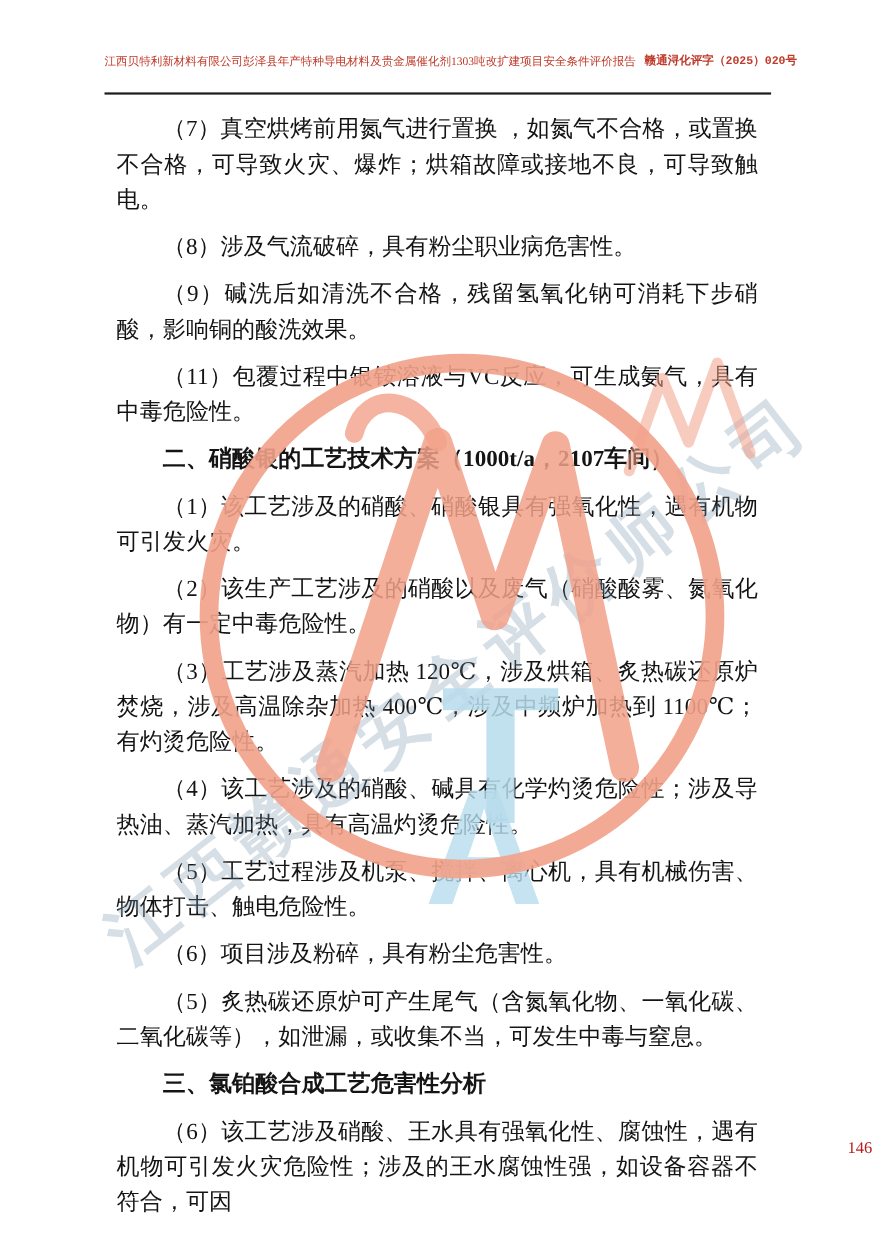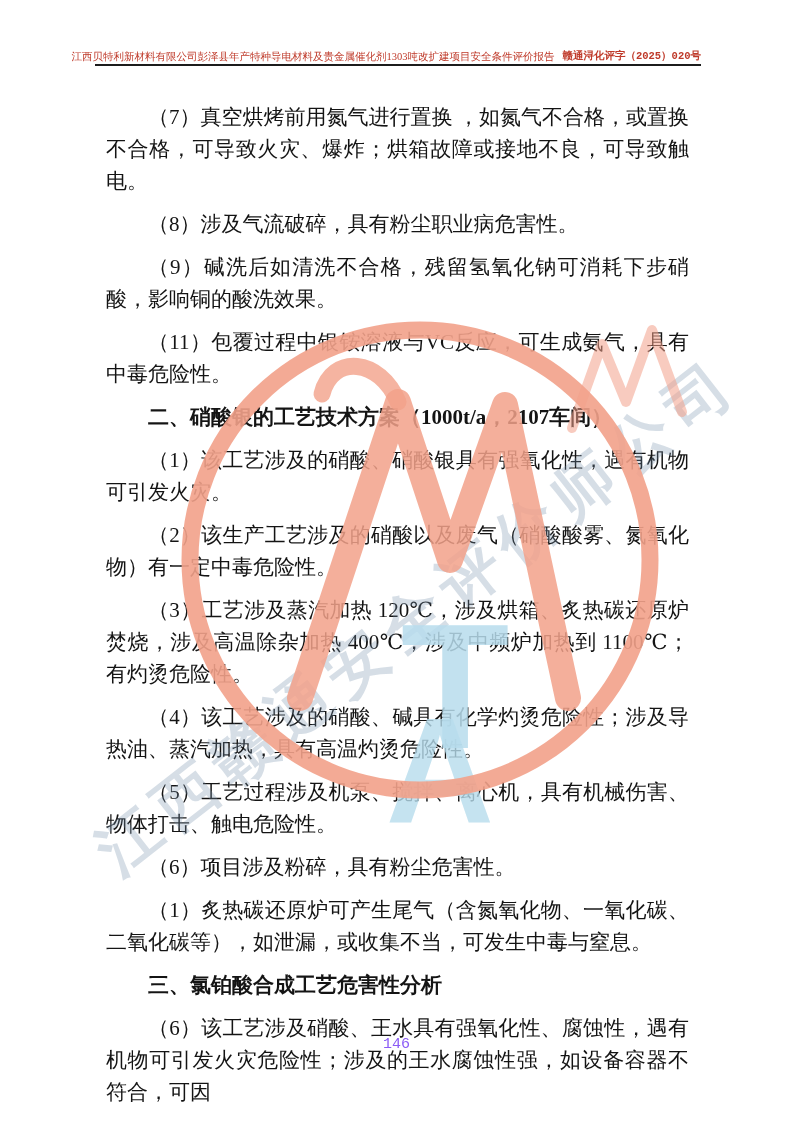--- a/index.html
+++ b/index.html
@@ -6,47 +6,46 @@
   .page{
     position:relative;
     width:793px;height:1122px;
     background:#ffffff;
     overflow:hidden;
     font-family:"Liberation Serif","DejaVu Serif",serif;
   }
   
   .doc-header{
     position:absolute;left:95px;top:50px;width:606px;
-    display:flex;justify-content:flex-end;align-items:flex-end;
+    display:flex;justify-content:space-between;align-items:flex-end;
     border-bottom:2px solid #1c1c1c;
-    padding-bottom:1px;
+    padding-bottom:21px;
     color:#bf3a2a;
     font-size:10.5px;
     line-height:13px;
     white-space:nowrap;
   }
   .doc-header .hdr-right{font-weight:bold;margin-left:8px;font-family:Liberation Mono, monospace;}
   
   .doc-body{
     position:absolute;left:95px;top:90px;width:605px;
     color:#141414;
     font-size:21px;
     line-height:32px;
     text-align:justify;
     z-index:1;
   }
   .doc-body p{margin:11px;text-indent:2em;}
   .doc-body p.heading{font-weight:bold;}
   
   .doc-footer{
     position:absolute;left:0;top:1036px;width:100%;
-    text-align:center;
-    font-size:15px;color:#8b5cf6;
+    text-align:right;
+    font-size:15px;color:#b91c1c;
     z-index:1;
-    font-family:Liberation Mono, monospace;
   }
   
   .watermark{
     position:absolute;left:0;top:0;width:793px;height:1122px;
     pointer-events:none;
     z-index:3;
   }
   .wm-diagonal{
     position:absolute;left:105px;top:818px;
     transform:rotate(-38deg);
@@ -79,21 +78,21 @@
       <p class="para">（8）涉及气流破碎，具有粉尘职业病危害性。</p>
       <p class="para">（9）碱洗后如清洗不合格，残留氢氧化钠可消耗下步硝酸，影响铜的酸洗效果。</p>
       <p class="para">（11）包覆过程中银铵溶液与VC反应，可生成氨气，具有中毒危险性。</p>
       <p class="heading">二、硝酸银的工艺技术方案（1000t/a，2107车间）</p>
       <p class="para">（1）该工艺涉及的硝酸、硝酸银具有强氧化性，遇有机物可引发火灾。</p>
       <p class="para">（2）该生产工艺涉及的硝酸以及废气（硝酸酸雾、氮氧化物）有一定中毒危险性。</p>
       <p class="para">（3）工艺涉及蒸汽加热 120℃，涉及烘箱、炙热碳还原炉焚烧，涉及高温除杂加热 400℃，涉及中频炉加热到 1100℃；有灼烫危险性。</p>
       <p class="para">（4）该工艺涉及的硝酸、碱具有化学灼烫危险性；涉及导热油、蒸汽加热，具有高温灼烫危险性。</p>
       <p class="para">（5）工艺过程涉及机泵、搅拌、离心机，具有机械伤害、物体打击、触电危险性。</p>
       <p class="para">（6）项目涉及粉碎，具有粉尘危害性。</p>
-      <p class="para">（1）炙热碳还原炉可产生尾气（含氮氧化物、一氧化碳、二氧化碳等），如泄漏，或收集不当，可发生中毒与窒息。</p>
+      <p class="para">（5）炙热碳还原炉可产生尾气（含氮氧化物、一氧化碳、二氧化碳等），如泄漏，或收集不当，可发生中毒与窒息。</p>
       <p class="heading">三、氯铂酸合成工艺危害性分析</p>
       <p class="para">（6）该工艺涉及硝酸、王水具有强氧化性、腐蚀性，遇有机物可引发火灾危险性；涉及的王水腐蚀性强，如设备容器不符合，可因</p>
     </div>
 
   <div class="watermark">
     <div class="wm-diagonal">江西赣通安全评价师公司</div>
     <svg class="wm-svg" width="793" height="1122" viewBox="0 0 793 1122">
 
       <text class="wm-letter" x="455" y="748" font-size="178" text-anchor="middle" fill="#b7dcec" fill-opacity="0.85">T</text>
       <text class="wm-letter" x="440" y="822" font-size="150" text-anchor="middle" fill="#b7dcec" fill-opacity="0.8">A</text>

